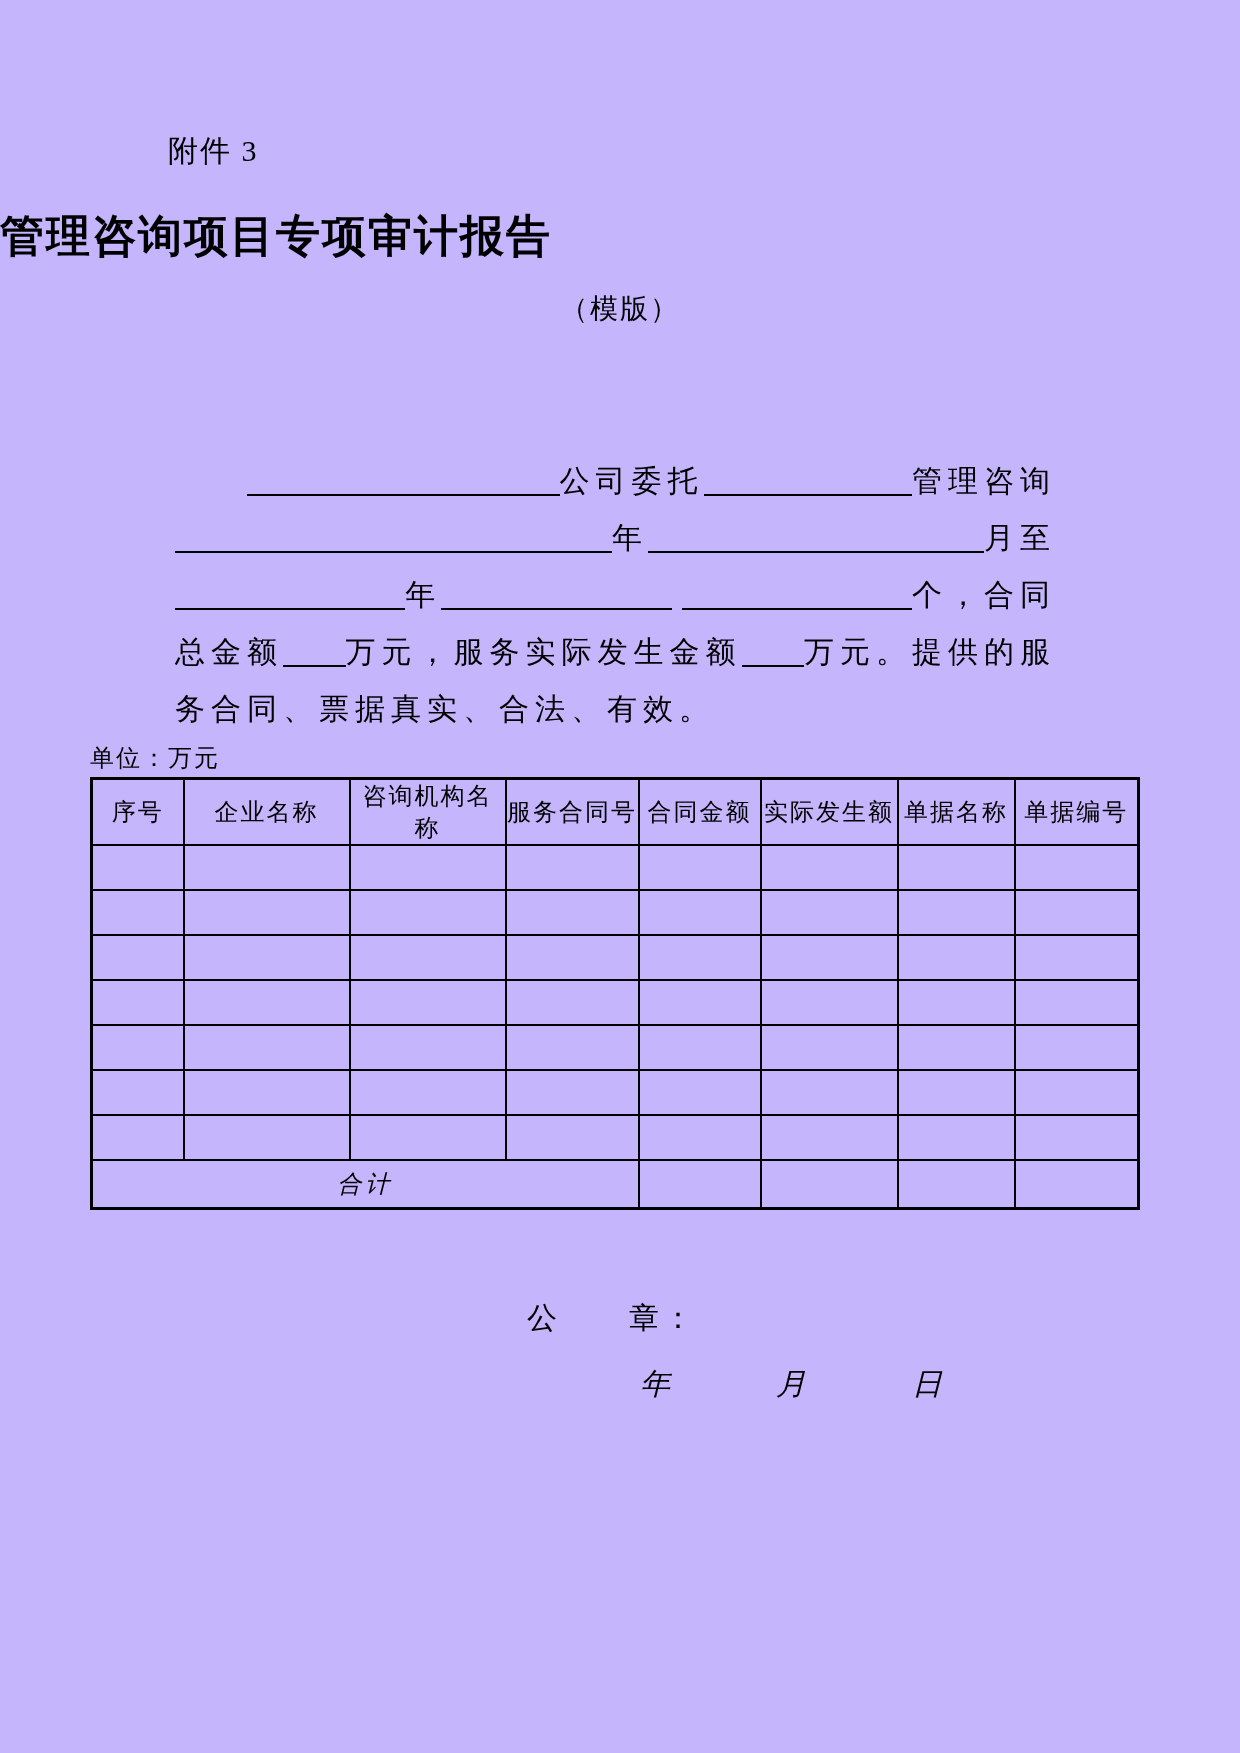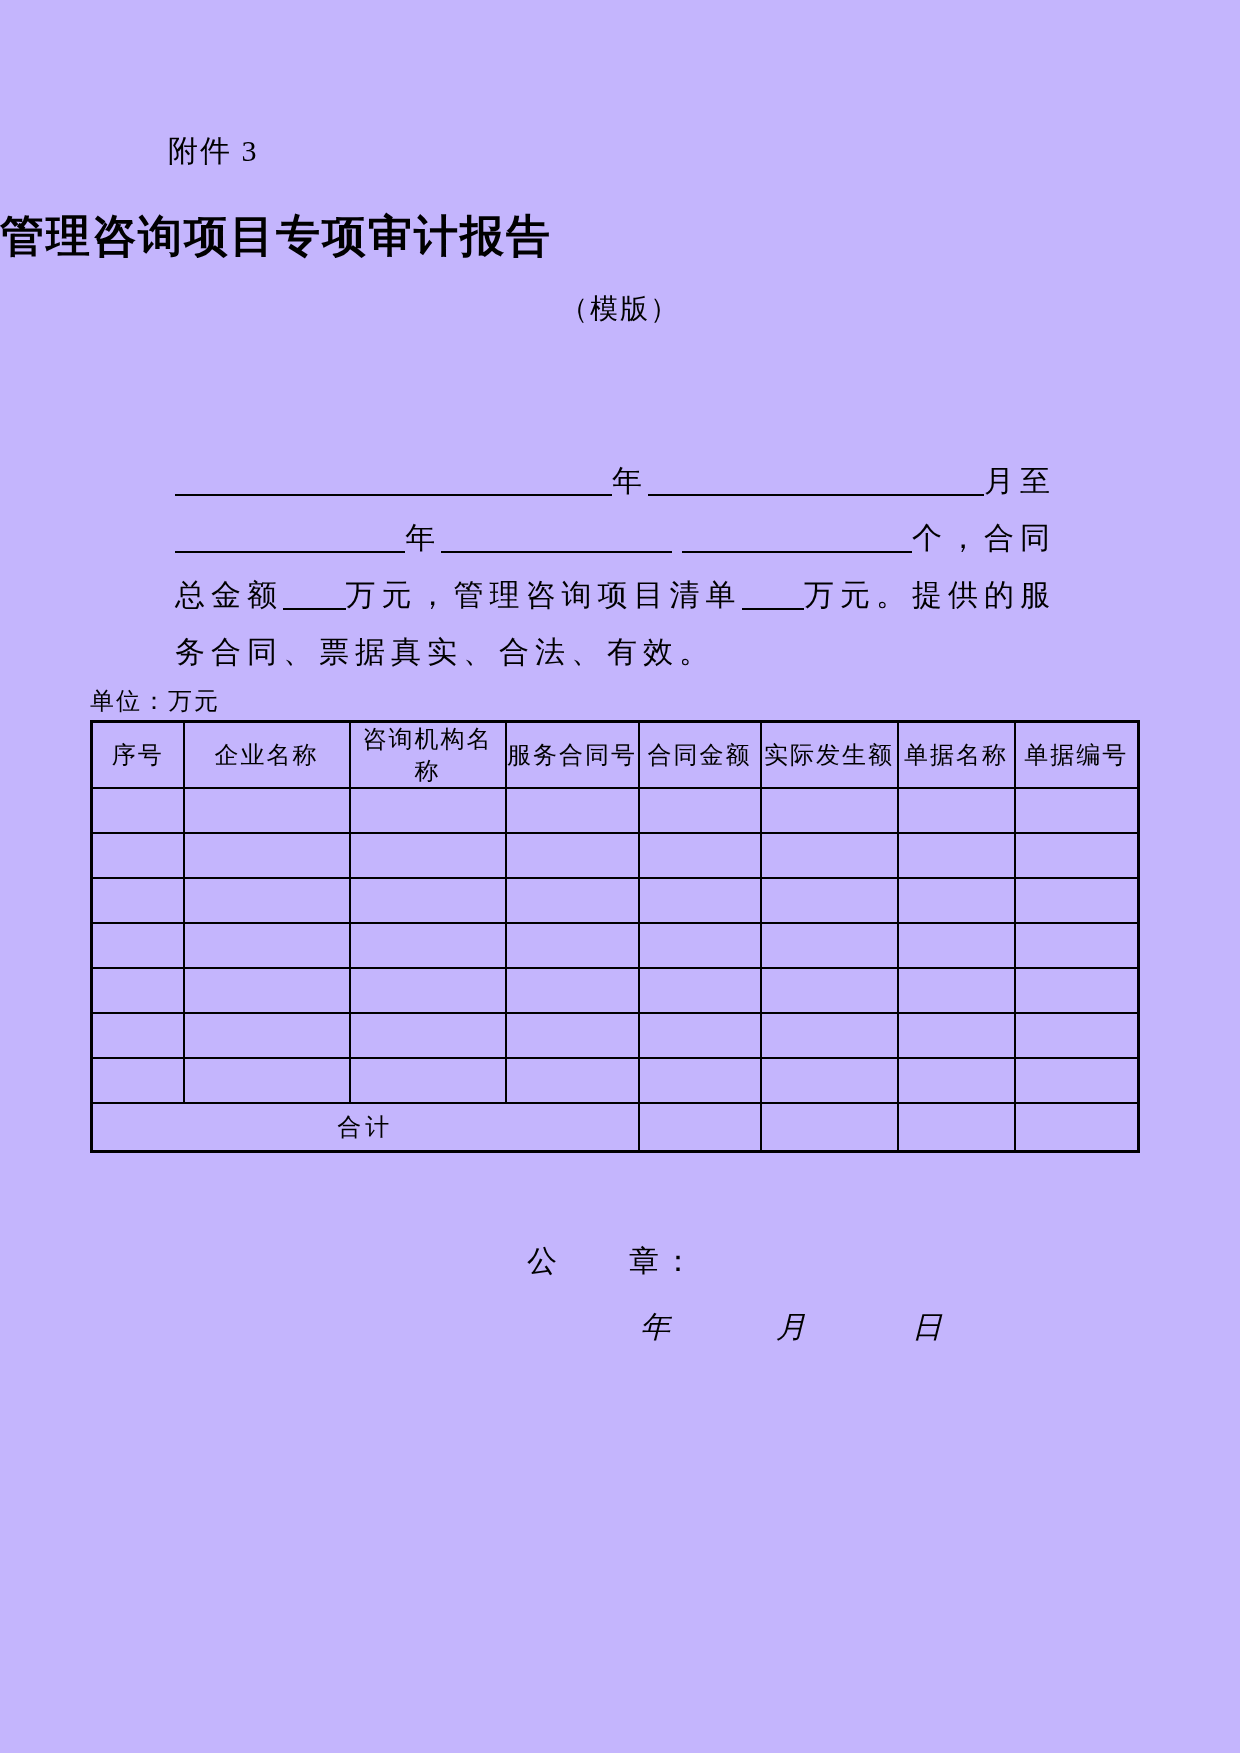--- a/index.html
+++ b/index.html
@@ -32,57 +32,64 @@
   .l3-b3 { margin-left:10px; }
   .l4-b1, .l4-b2 { flex-grow:1; }
 
   .caption { margin-top:112px; text-align:center; font-size:30px; line-height:38px; letter-spacing:6px; }
   .table-wrap { margin-left:90px; width:1047px; }
   .unit { margin-top:12px; text-align:left; padding-right:120px; font-size:24px; line-height:30px; letter-spacing:2px; }
   table { margin-top:4px; width:1047px; table-layout:fixed; border-collapse:collapse; border:3px solid #000; }
   th,td { border:2px solid #000; }
   thead th { height:47px; font-size:24px; font-weight:400; letter-spacing:2px; text-align:center; vertical-align:middle; }
   tbody td { height:45px; }
-  tfoot td { height:48px; font-size:24px; letter-spacing:4px; text-align:center; vertical-align:middle; }
+  tfoot td { height:48px; font-size:24px; letter-spacing:4px; text-align:center; vertical-align:middle;font-style:italic; }
 
   .footer { margin-top:90px; font-size:30px; }
   .f-line { line-height:36px; margin-bottom:30px; letter-spacing:4px; white-space:pre; }
   .f1 { padding-left:530px; }
   .f2 { padding-left:527px; }
   .f3 { padding-left:640px;font-style:italic; }
 </style>
 </head>
 <body>
 
 <div class="page">
 
   <div class="attachment">附件 3</div>
 
   <div class="title">管理咨询项目专项审计报告</div>
 
   <div class="subtitle">（模版）</div>
 
   <div class="para">
     <div class="pline">
+      <span class="indent"></span>
+      <span class="blank l1-b1"></span>
+      <span class="t">公司委托</span>
+      <span class="blank l1-b2"></span>
+      <span class="t">管理咨询</span>
+    </div>
+    <div class="pline">
       <span class="blank l2-b1"></span>
       <span class="t">年</span>
       <span class="blank l2-b2"></span>
       <span class="t">月至</span>
     </div>
     <div class="pline">
       <span class="blank l3-b1"></span>
       <span class="t">年</span>
       <span class="blank l3-b2"></span>
       <span class="blank l3-b3"></span>
       <span class="t">个，合同</span>
     </div>
     <div class="pline">
       <span class="t">总金额</span>
       <span class="blank l4-b1"></span>
-      <span class="t">万元，管理咨询项目清单</span>
+      <span class="t">万元，服务实际发生金额</span>
       <span class="blank l4-b2"></span>
       <span class="t">万元。提供的服</span>
     </div>
     <div class="pline">
       <span class="t">务合同、票据真实、合法、有效。</span>
     </div>
   </div>
 
 
   <div class="table-wrap">

